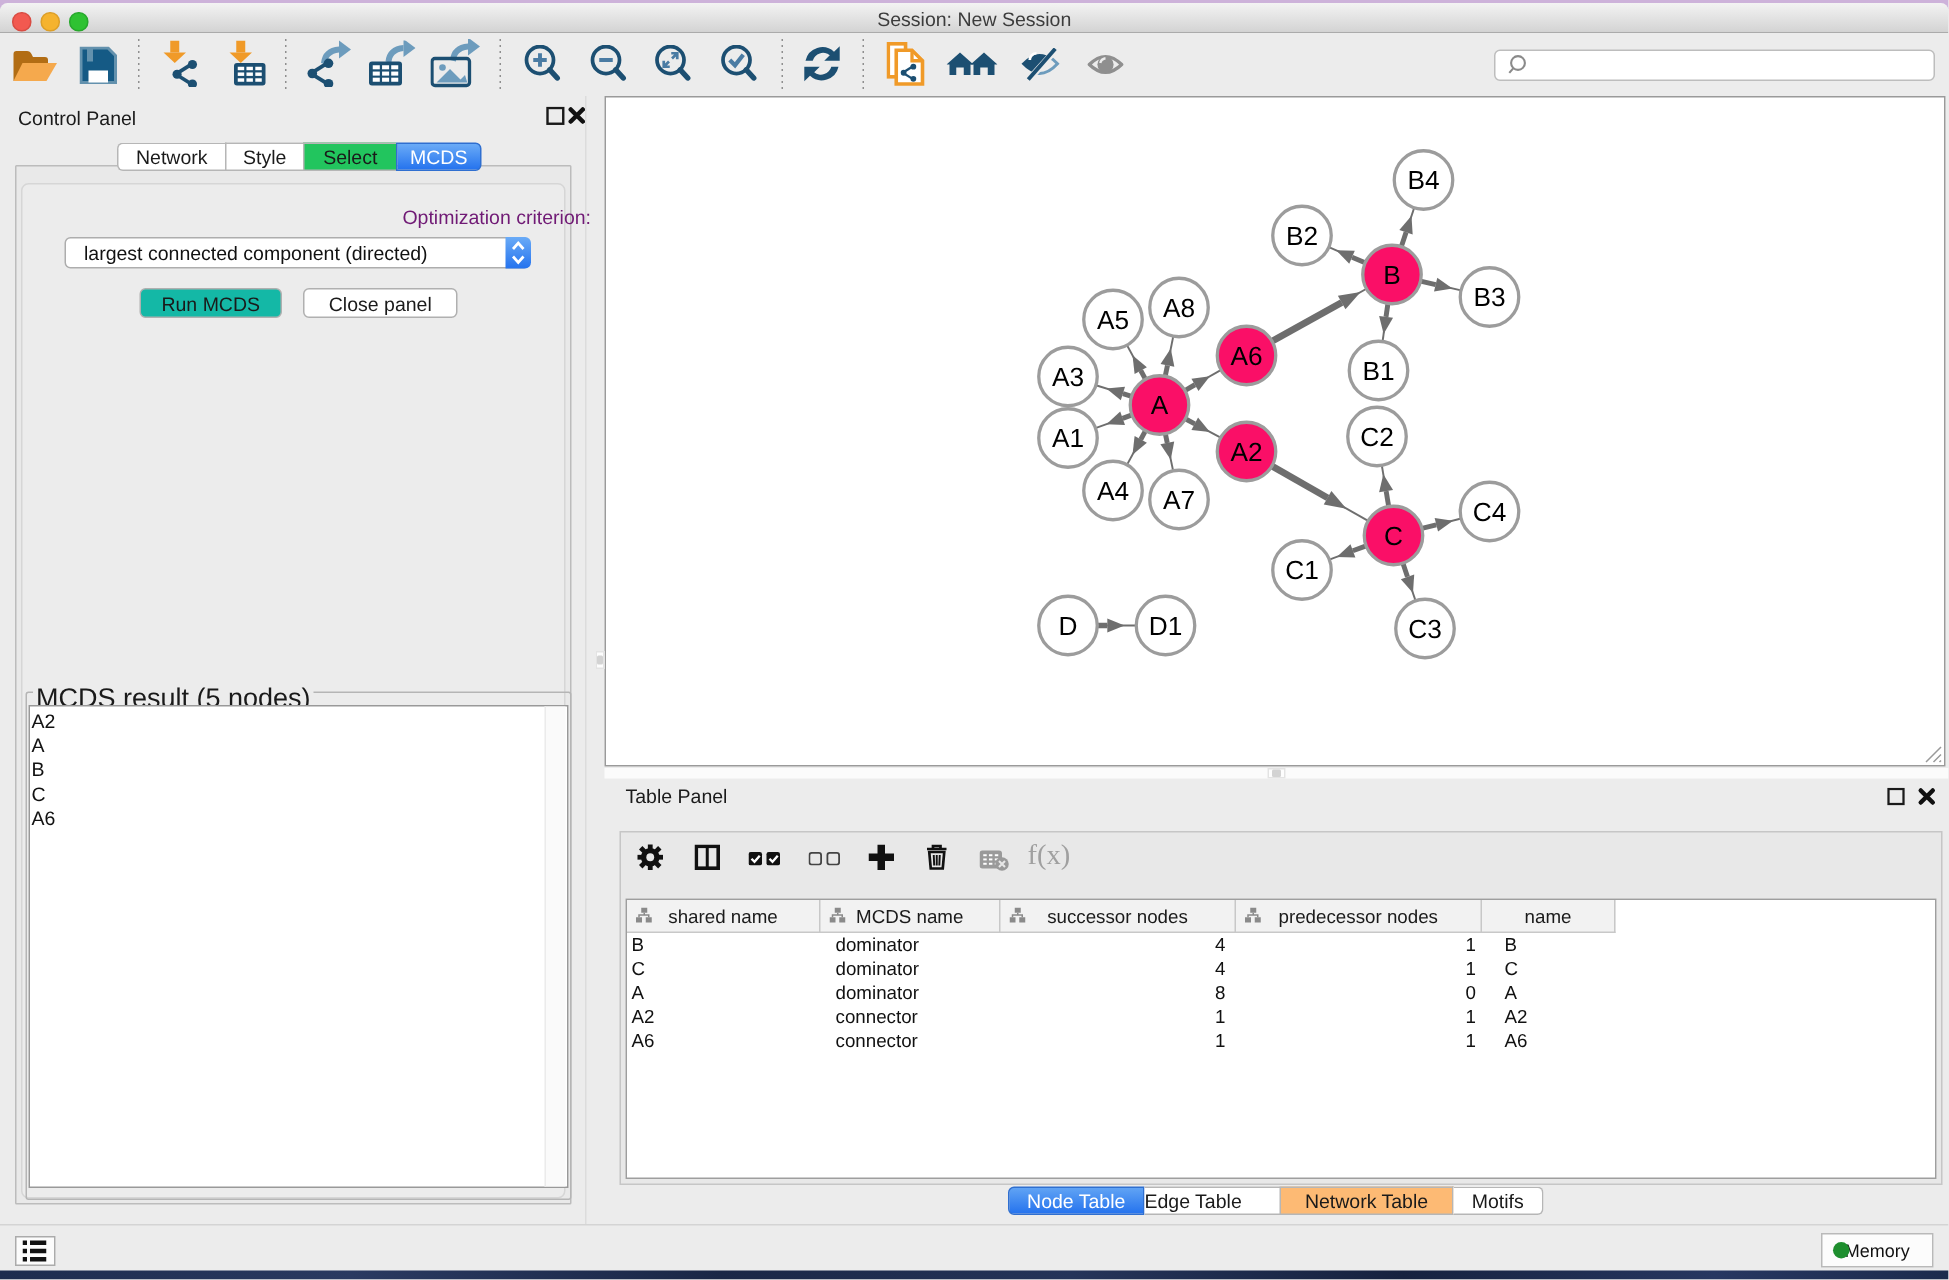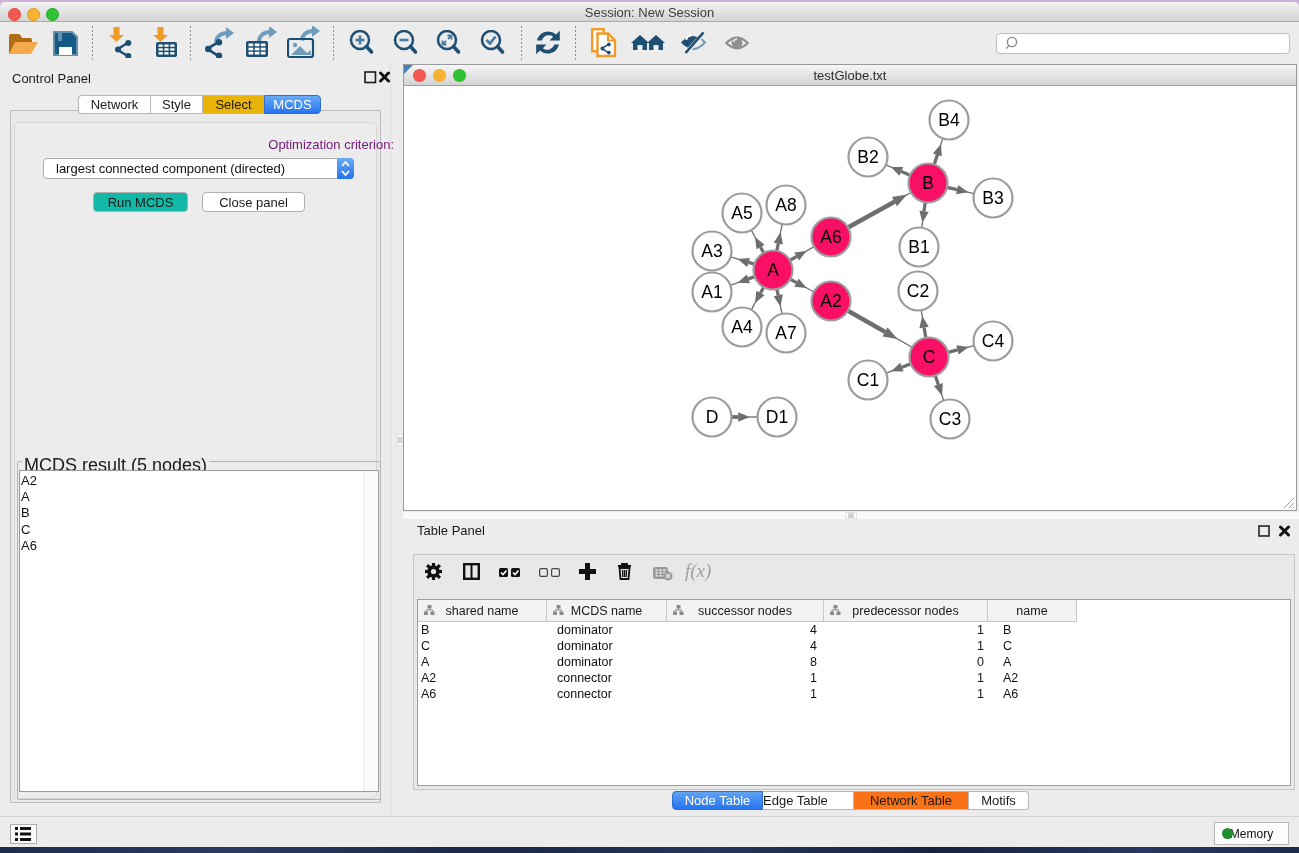--- a/index.html
+++ b/index.html
@@ -178,50 +178,41 @@
   </div>
 <div class="abs" style="left:12px;top:71px;font-size:13px;color:#1a1a1a">Control Panel</div>
 <svg class="abs" style="left:364px;top:71px" width="26" height="13">
     <rect x="1" y="1" width="10.5" height="10.5" fill="none" stroke="#1a1a1a" stroke-width="1.6"></rect>
     <path d="M16.5 2 L24.5 10 M24.5 2 L16.5 10" stroke="#111" stroke-width="3" stroke-linecap="round"></path>
   </svg>
 <div class="abs" style="left:10px;top:110px;width:371px;height:693px;background:#e9e9e9;border:1px solid #bcbcbc;border-radius:1px"></div>
 <div class="abs" style="left:14px;top:122px;width:363px;height:677px;background:#ececec;border:1px solid #d6d6d6;border-radius:5px"></div>
 <div class="abs" style="left:78px;top:95px;width:72px;height:19px;background:#fff;border:1px solid #b6b6b6;border-right:none;border-radius:4px 0 0 4px;font-size:13px;text-align:center;line-height:18px;color:#1a1a1a">Network</div>
 <div class="abs" style="left:150px;top:95px;width:52px;height:19px;background:#fff;border:1px solid #b6b6b6;border-right:none;border-radius:0;font-size:13px;text-align:center;line-height:18px;color:#1a1a1a">Style</div>
-<div class="abs" style="left:202px;top:95px;width:62px;height:19px;background:#eab308;border:1px solid #b6b6b6;border-right:none;border-radius:0;font-size:13px;text-align:center;line-height:18px;color:#1a1a1a">Select</div>
+<div class="abs" style="left:202px;top:95px;width:62px;height:19px;background:#22c55e;border:1px solid #b6b6b6;border-right:none;border-radius:0;font-size:13px;text-align:center;line-height:18px;color:#1a1a1a">Select</div>
 <div class="abs" style="left:264px;top:95px;width:57px;height:19px;background:linear-gradient(#6aabf7,#2573ee);border:1px solid #2f6fd0;border-radius:0 4px 4px 0;font-size:13px;text-align:center;line-height:18px;color:#fff">MCDS</div>
 <div class="abs" style="left:0;top:137px;width:394px;text-align:right;font-size:13px;color:#701a75">Optimization criterion:</div>
 <div class="abs" style="left:43px;top:158px;width:310px;height:21px;background:#fff;border:1px solid #adadad;border-radius:4px;font-size:13px;color:#111;line-height:19px;padding-left:12px">largest connected component (directed)</div>
 <div class="abs" style="left:337px;top:158px;width:17px;height:21px;background:linear-gradient(#6aabf7,#2573ee);border-radius:0 4px 4px 0"><svg width="17" height="21">
       <path d="M5 8 L8.5 4 L12 8 M5 13 L8.5 17 L12 13" fill="none" stroke="#fff" stroke-width="1.8"></path>
     </svg></div>
 <div class="abs" style="left:93px;top:192px;width:95px;height:20px;background:#14b8a6;border:1px solid #b0b0b0;border-radius:4px;font-size:13px;text-align:center;line-height:19px;color:#1a1a1a">Run MCDS</div>
 <div class="abs" style="left:202px;top:192px;width:103px;height:20px;background:#fff;border:1px solid #b0b0b0;border-radius:4px;font-size:13px;text-align:center;line-height:19px;color:#1a1a1a">Close panel</div>
 <div class="abs" style="left:17px;top:461px;width:364px;height:339px;border:1px solid #b5b5b5;border-radius:2px"></div>
 <div class="abs" style="left:22px;top:455px;background:#ececec;padding:0 2px;font-size:18px;color:#1a1a1a">MCDS result (5 nodes)</div>
 <div class="abs" style="left:19px;top:470px;width:360px;height:322px;background:#fff;border:1px solid #999"></div>
 <div class="abs" style="left:363px;top:471px;width:14px;height:320px;background:#fafafa;border-left:1px solid #ebebeb"></div>
 <div class="abs" style="left:21px;top:473px;font-size:13px;color:#111">
     <div style="height:16.2px;line-height:16.2px">A2</div>
     <div style="height:16.2px;line-height:16.2px">A</div>
     <div style="height:16.2px;line-height:16.2px">B</div>
     <div style="height:16.2px;line-height:16.2px">C</div>
     <div style="height:16.2px;line-height:16.2px">A6</div>
   </div>
 <div class="abs" style="left:403px;top:64px;width:894px;height:447px;border:1px solid #9a9a9a;background:#fff">
-    <div style="height:21px;background:linear-gradient(#f6f6f6,#d3d3d3);border-bottom:1px solid #9e9e9e;position:relative">
-      <svg width="9" height="9" style="position:absolute;left:0;top:0">
-        <polygon points="0,0 9,0 0,9" fill="#4a7fb5"></polygon>
-      </svg>
-      <span class="tl" style="position:absolute;left:9px;top:4px;background:#f25950"></span>
-      <span class="tl" style="position:absolute;left:29px;top:4px;background:#f5b32f"></span>
-      <span class="tl" style="position:absolute;left:49px;top:4px;background:#2fc232"></span>
-      <div style="text-align:center;font-size:13px;color:#2e2e2e;line-height:21px">testGlobe.txt</div>
-    </div>
     <svg width="894" height="423" style="position:absolute;left:0;top:21px" font-family="Liberation Sans, sans-serif">
       <line x1="347.3" y1="144.1" x2="356.5" y2="161.0" stroke="#6e6e6e" stroke-width="1.3"></line>
       <line x1="359.7" y1="166.9" x2="356.5" y2="161.0" stroke="#6e6e6e" stroke-width="3.3"></line>
       <polygon points="351.0,150.9 360.6,158.8 352.4,163.3" fill="#6e6e6e"></polygon>
       <line x1="378.2" y1="138.1" x2="374.3" y2="157.6" stroke="#6e6e6e" stroke-width="1.3"></line>
       <line x1="372.8" y1="164.9" x2="374.3" y2="157.6" stroke="#6e6e6e" stroke-width="3.3"></line>
       <polygon points="376.5,146.3 378.9,158.5 369.7,156.7" fill="#6e6e6e"></polygon>
       <line x1="326.6" y1="170.8" x2="344.6" y2="176.4" stroke="#6e6e6e" stroke-width="1.3"></line>
       <line x1="350.4" y1="178.2" x2="344.6" y2="176.4" stroke="#6e6e6e" stroke-width="3.3"></line>
       <polygon points="333.6,173.0 346.0,171.9 343.2,180.9" fill="#6e6e6e"></polygon>
@@ -386,21 +377,21 @@
       <rect x="6.3" y="2.5" width="2.3" height="1.3" fill="#fff"></rect>
       <rect x="6.3" y="5.3" width="2.3" height="1.3" fill="#fff"></rect>
       <rect x="6.3" y="8.2" width="2.3" height="1.3" fill="#fff"></rect>
       <rect x="10.2" y="2.5" width="2.3" height="1.3" fill="#fff"></rect>
       <rect x="10.2" y="5.3" width="2.3" height="1.3" fill="#fff"></rect>
       <rect x="10.2" y="8.2" width="2.3" height="1.3" fill="#fff"></rect>
     </g>
     <circle cx="15" cy="11" r="4.5" fill="#9a9a9a"></circle>
     <path d="M13 9 L17 13 M17 9 L13 13" stroke="#e8e8e8" stroke-width="1.4"></path>
   </svg>
-<div class="abs" style="left:685px;top:560px;font-size:19px;color:#a0a0a0;font-family:'Liberation Serif',serif;font-style:italic">f(x)</div>
+<div class="abs" style="left:685px;top:560px;font-size:19px;color:#a0a0a0;font-family:'Liberation Serif',serif;">f(x)</div>
 <div class="abs" style="left:417px;top:599px;width:874px;height:187px;background:#fff;border:1px solid #9e9e9e"></div>
 <div class="abs" style="left:418px;top:600px;width:659px;height:22px;background:#f2f2f2;border-bottom:1px solid #c8c8c8"></div>
 <div class="abs" style="left:418px;top:600px;width:129px;height:22px;border-right:1px solid #c8c8c8;font-size:12.5px;color:#1a1a1a;text-align:center;line-height:22px">shared name</div>
 <svg class="abs" style="left:424px;top:605px" width="11" height="11">
     <g transform="translate(0,0)" fill="#8a8a8a">
       <rect x="3.5" y="0" width="4" height="3.5"></rect>
       <rect x="0" y="6.5" width="4" height="3.5"></rect>
       <rect x="6.5" y="6.5" width="4" height="3.5"></rect>
     </g>
     <g transform="translate(0,0)" stroke="#8a8a8a" stroke-width="1">
@@ -461,21 +452,21 @@
 <div class="abs" style="left:720px;top:671px;width:97px;text-align:right;font-size:12.5px;color:#111">1</div>
 <div class="abs" style="left:887px;top:671px;width:97px;text-align:right;font-size:12.5px;color:#111">1</div>
 <div class="abs" style="left:1003px;top:671px;font-size:12.5px;color:#111">A2</div>
 <div class="abs" style="left:421px;top:687px;font-size:12.5px;color:#111">A6</div>
 <div class="abs" style="left:557px;top:687px;font-size:12.5px;color:#111">connector</div>
 <div class="abs" style="left:720px;top:687px;width:97px;text-align:right;font-size:12.5px;color:#111">1</div>
 <div class="abs" style="left:887px;top:687px;width:97px;text-align:right;font-size:12.5px;color:#111">1</div>
 <div class="abs" style="left:1003px;top:687px;font-size:12.5px;color:#111">A6</div>
 <div class="abs" style="left:672px;top:791px;width:91px;height:19px;background:linear-gradient(#60a3f4,#2573ee);color:#fff;border:1px solid #2f6fd0;border-radius:4px 0 0 4px;font-size:13px;text-align:center;line-height:18px">Node Table</div>
 <div class="abs" style="left:763px;top:791px;width:91px;height:19px;background:#fff;color:#1a1a1a;border:1px solid #b6b6b6;border-left:none;border-radius:0;font-size:13px;text-align:left;line-height:18px">Edge Table</div>
-<div class="abs" style="left:854px;top:791px;width:115px;height:19px;background:#f97316;color:#1a1a1a;border:1px solid #b6b6b6;border-left:none;border-radius:0;font-size:13px;text-align:center;line-height:18px">Network Table</div>
+<div class="abs" style="left:854px;top:791px;width:115px;height:19px;background:#fdba74;color:#1a1a1a;border:1px solid #b6b6b6;border-left:none;border-radius:0;font-size:13px;text-align:center;line-height:18px">Network Table</div>
 <div class="abs" style="left:969px;top:791px;width:60px;height:19px;background:#fff;color:#1a1a1a;border:1px solid #b6b6b6;border-left:none;border-radius:0 4px 4px 0;font-size:13px;text-align:center;line-height:18px">Motifs</div>
 <div class="abs" style="left:0;top:816px;width:1299px;height:1px;background:#d4d4d4"></div>
 <div class="abs" style="left:10px;top:824px;width:27px;height:20px;background:#fcfcfc;border:1px solid #ababab"></div>
 <svg style="position:absolute;left:15px;top:826px" width="16" height="16" viewBox="0 0 16 16">
     <rect x="0" y="1" width="3" height="3" fill="#111"></rect>
     <rect x="5" y="1" width="11" height="3" fill="#111"></rect>
     <rect x="0" y="6.5" width="3" height="3" fill="#111"></rect>
     <rect x="5" y="6.5" width="11" height="3" fill="#111"></rect>
     <rect x="0" y="12" width="3" height="3" fill="#111"></rect>
     <rect x="5" y="12" width="11" height="3" fill="#111"></rect>

